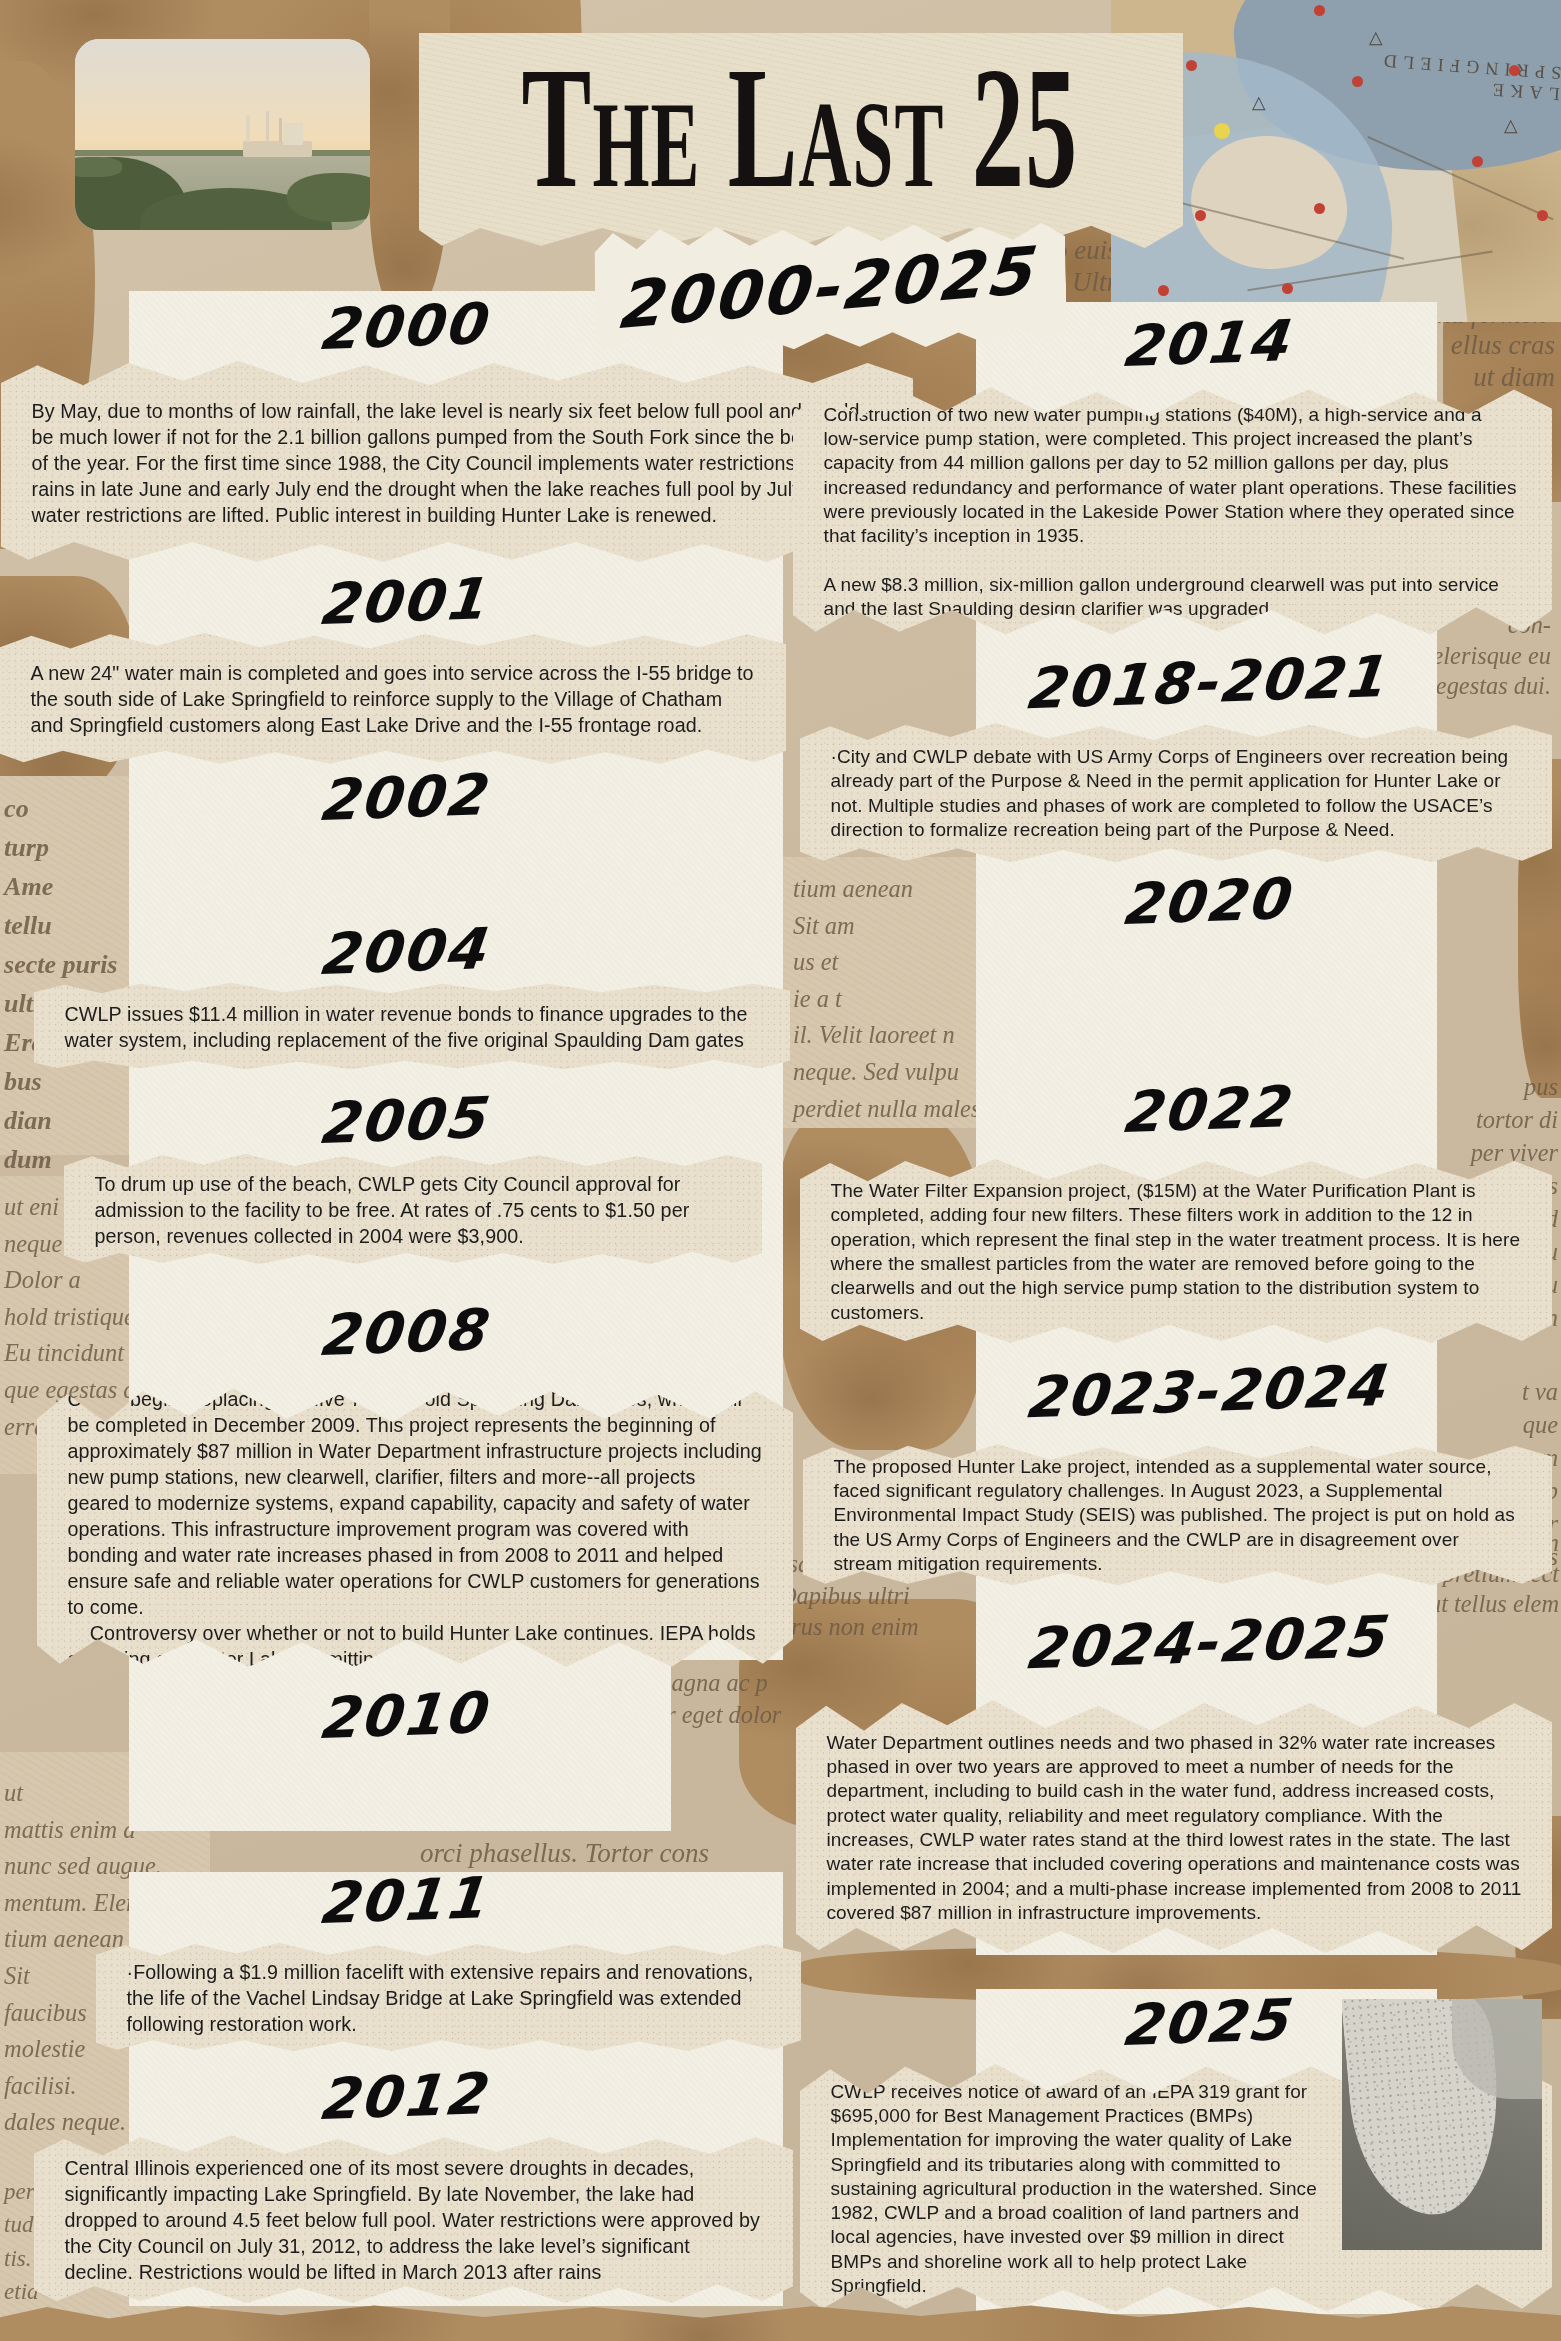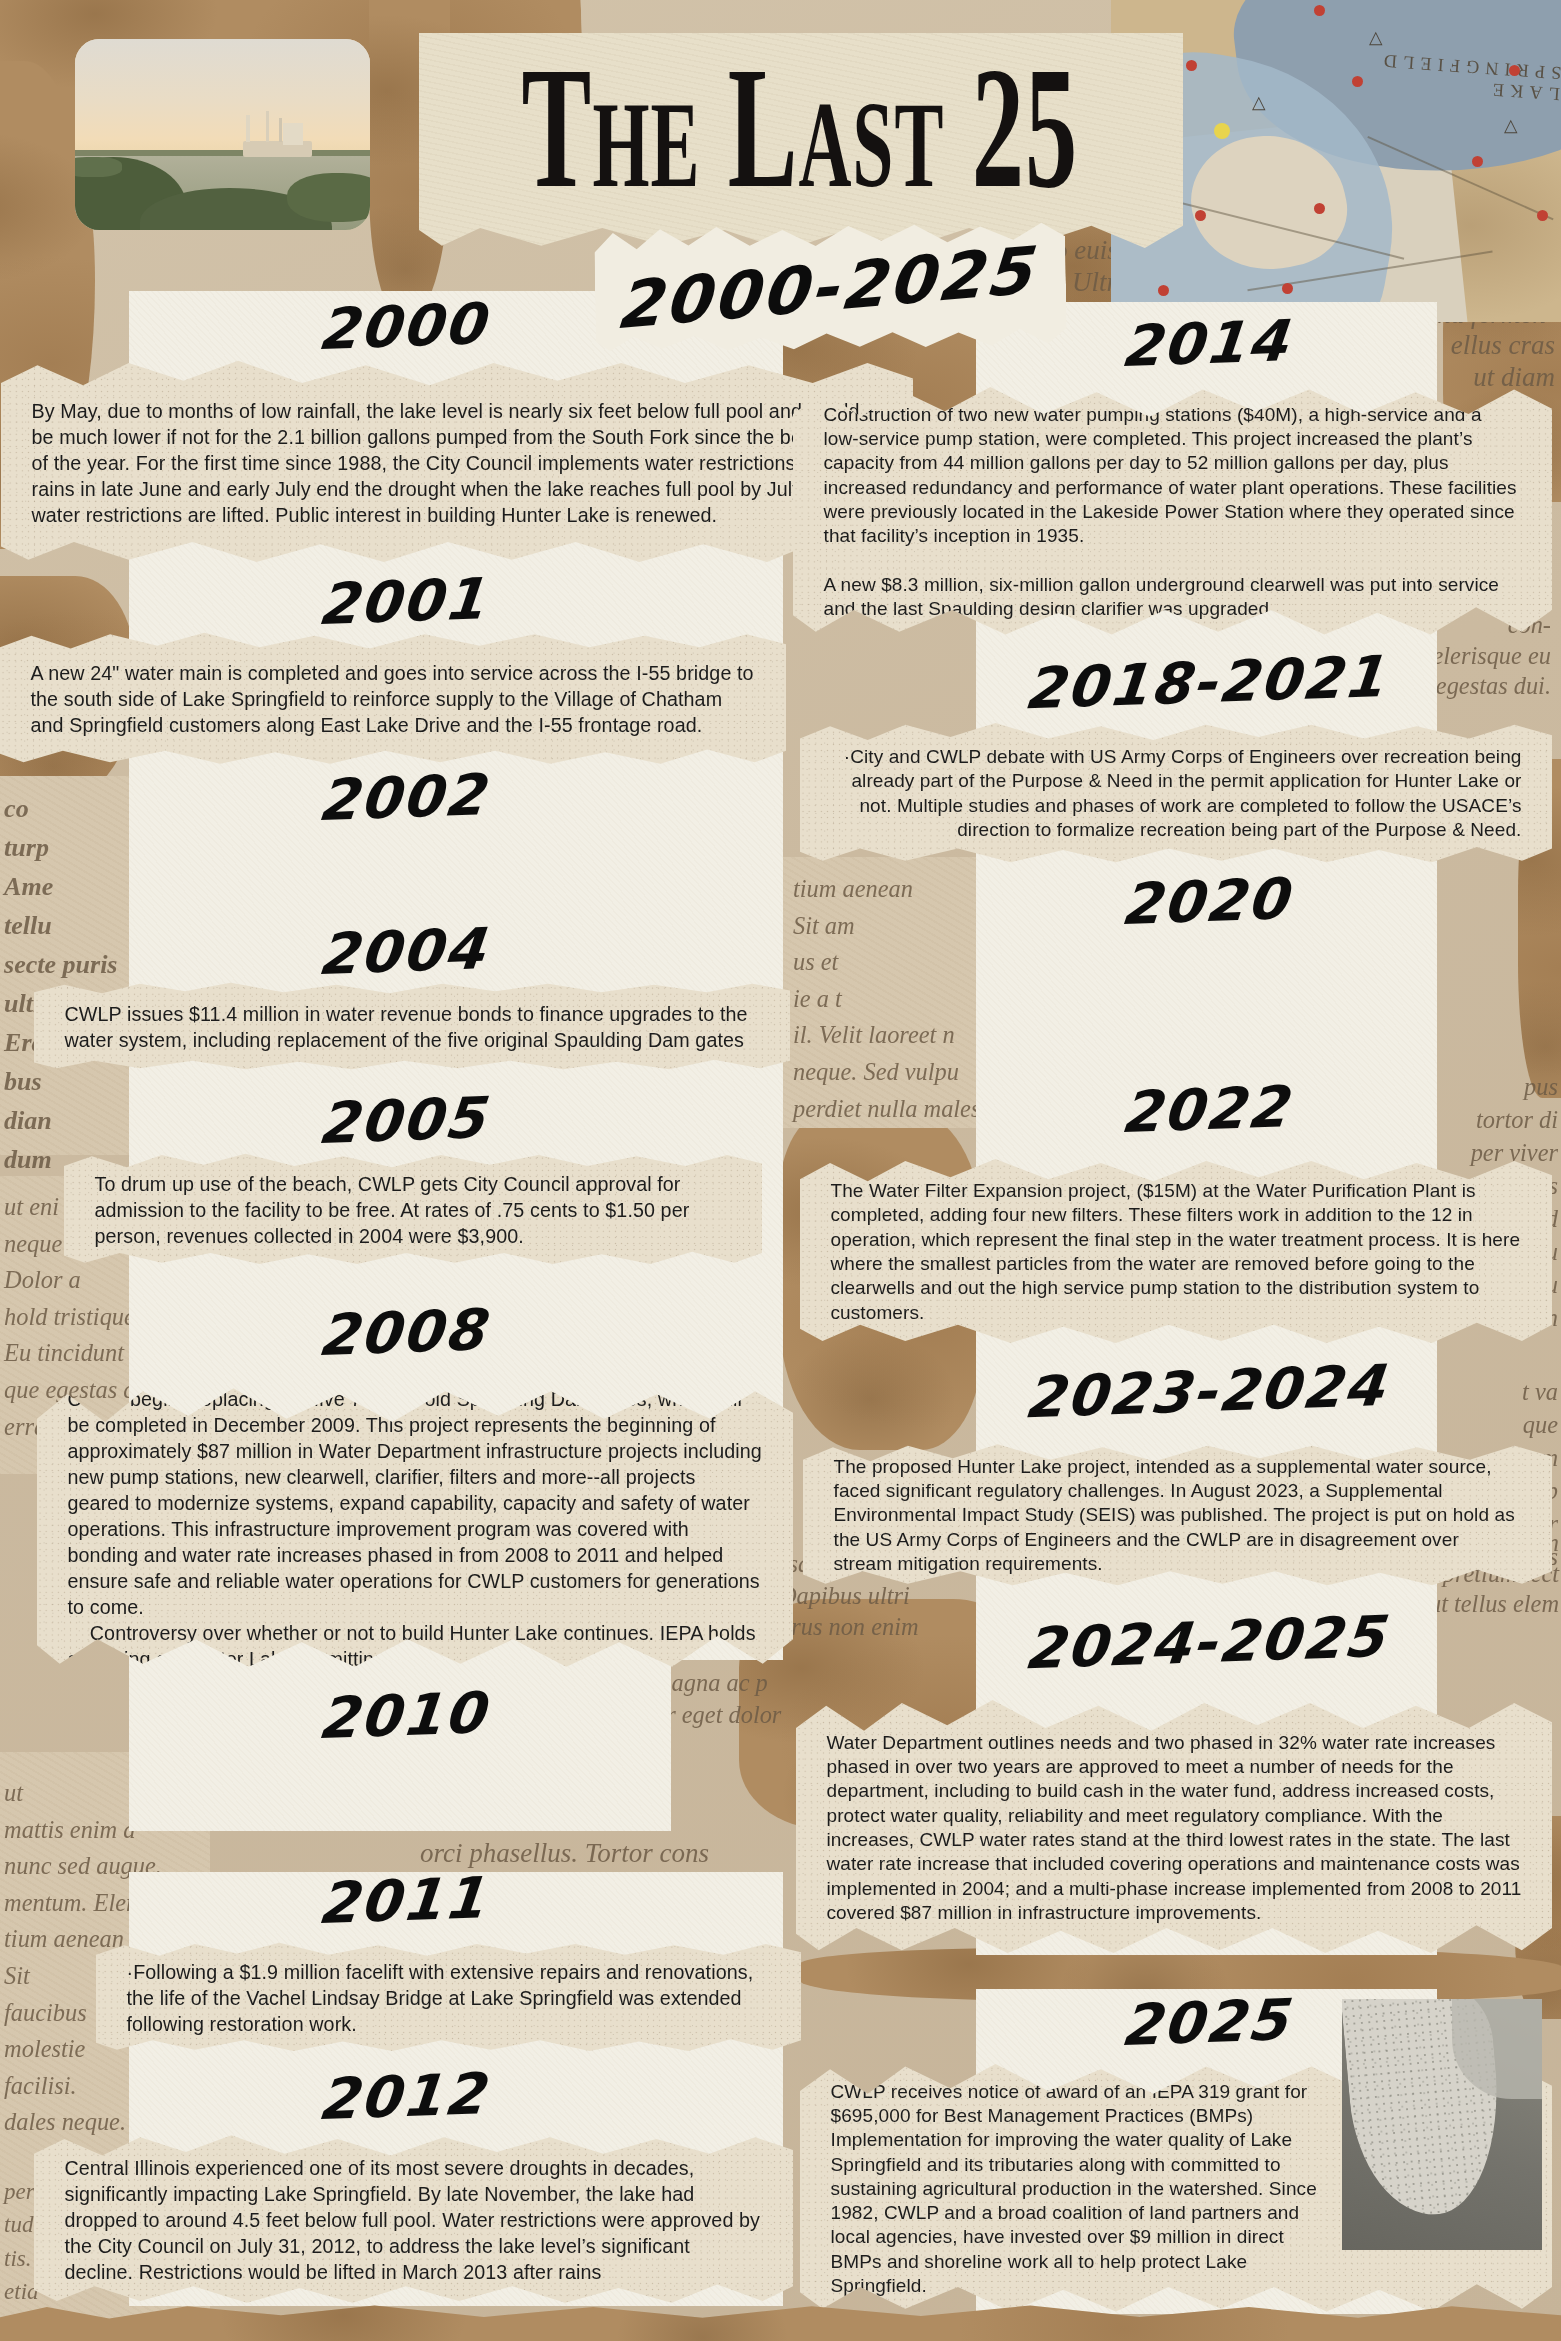--- a/index.html
+++ b/index.html
@@ -271,21 +271,21 @@
     </div>
 
   <h3 class="year rgt" style="top:315px;">2014</h3>
   <div class="bodypaper rt" style="left:793px;top:376px;width:759px;height:272px;padding-top:15px;padding-bottom:15px;">
       <p>Construction of two new water pumping stations ($40M), a high-service and a low-service pump station, were completed. This project increased the plant’s capacity from 44 million gallons per day to 52 million gallons per day, plus increased redundancy and performance of water plant operations. These facilities were previously located in the Lakeside Power Station where they operated since that facility’s inception in 1935.
 
 A new $8.3 million, six-million gallon underground clearwell was put into service and the last Spaulding design clarifier was upgraded.</p>
     </div>
 
   <h3 class="year rgt" style="top:654px;">2018-2021</h3>
-  <div class="bodypaper rt" style="left:800px;top:717px;width:752px;height:153px;text-align:right;">
+  <div class="bodypaper rt" style="left:800px;top:717px;width:752px;height:153px;">
       <p>·City and CWLP debate with US Army Corps of Engineers over recreation being already part of the Purpose &amp; Need in the permit application for Hunter Lake or not. Multiple studies and phases of work are completed to follow the USACE’s direction to formalize recreation being part of the Purpose &amp; Need.</p>
     </div>
 
   <h3 class="year rgt" style="top:873px;">2020</h3>
 
   <h3 class="year rgt" style="top:1081px;">2022</h3>
   <div class="bodypaper rt" style="left:800px;top:1151px;width:752px;height:202px;">
       <p>The Water Filter Expansion project, ($15M) at the Water Purification Plant is completed, adding four new filters. These filters work in addition to the 12 in operation, which represent the final step in the water treatment process. It is here where the smallest particles from the water are removed before going to the clearwells and out the high service pump station to the distribution system to customers.</p>
     </div>
 

